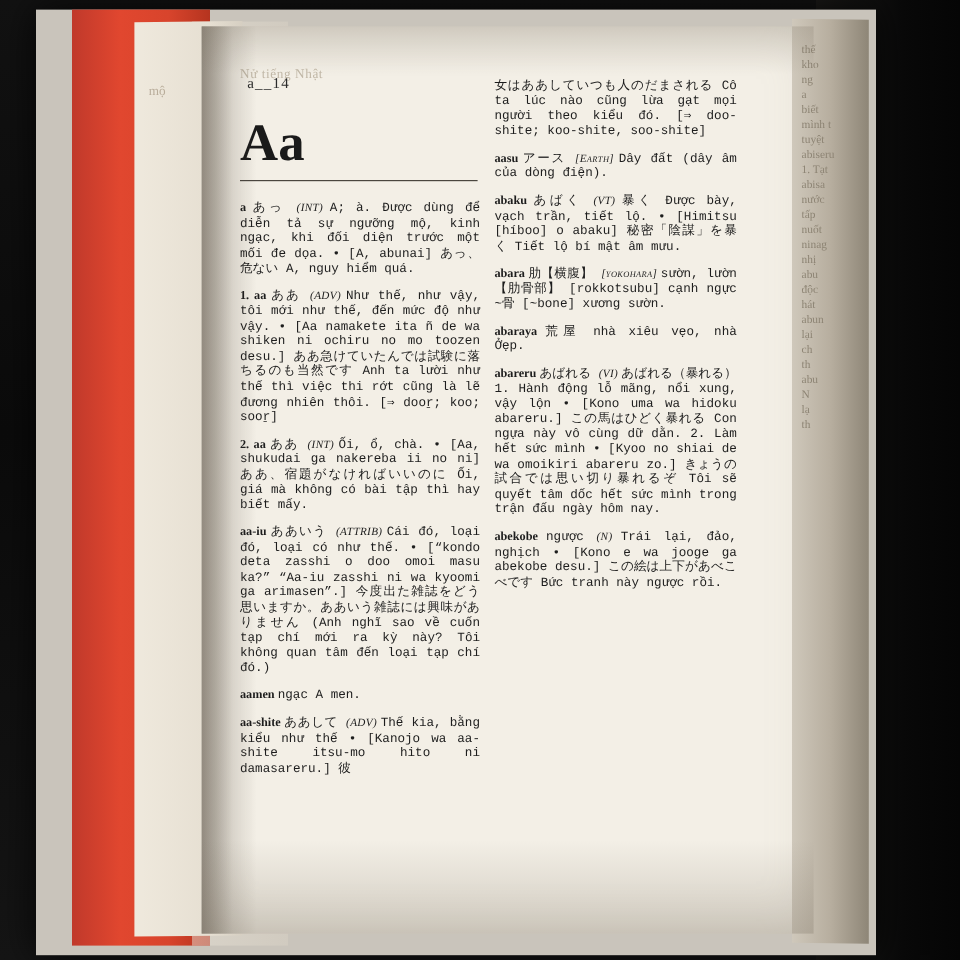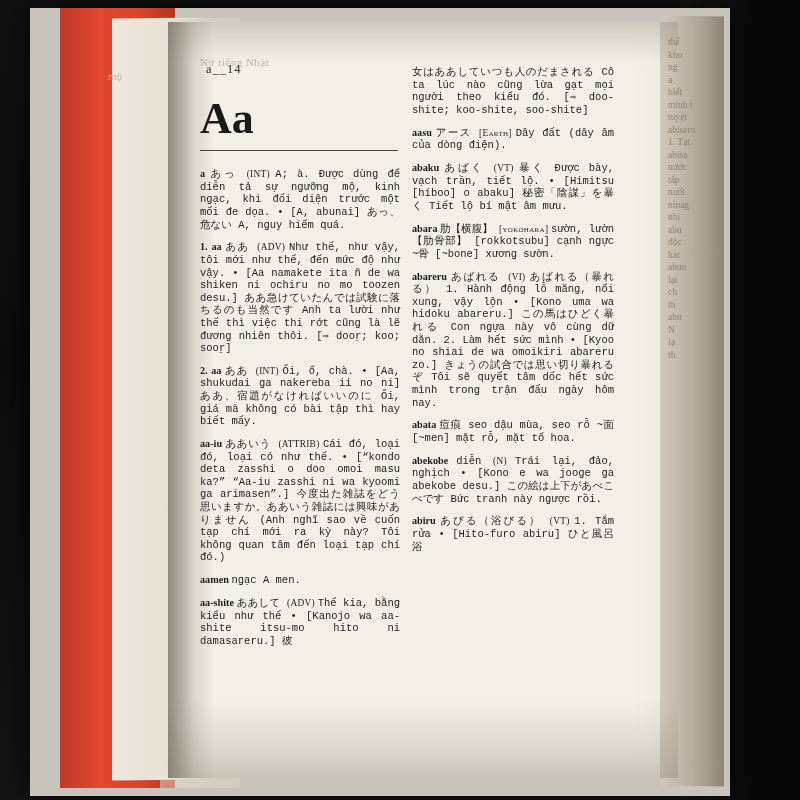--- a/index.html
+++ b/index.html
@@ -27,21 +27,21 @@
   .cover{position:absolute;left:60px;top:8px;width:115px;height:780px;
      background:linear-gradient(90deg,#c0392b 0%,#e1472f 35%,#d8442c 70%,#b5341f 100%);}
   .cover-inner{position:absolute;left:100px;top:10px;width:80px;height:770px;
      background:linear-gradient(90deg,#e8e2d6 0%,#d9d2c5 100%);
      opacity:.5;}
 
   
   .leftpage{position:absolute;left:112px;top:18px;width:90px;height:762px;
      background:linear-gradient(90deg,#efe9dd 0%,#e6dfd2 70%,#d6cfc2 100%);
      transform:skewY(-0.6deg);}
-  .leftpage-ghost{position:absolute;left:108px;top:70px;width:80px;height:120px;
+  .leftpage-ghost{position:absolute;left:124px;top:70px;width:80px;height:120px;
      color:#b9ad9b;font-size:11px;line-height:13px;overflow:hidden;
      font-family:"Liberation Serif", serif;}
 
   
   .page{position:absolute;left:168px;top:22px;width:510px;height:756px;
      background:#f3efe6;
      box-shadow:inset 0 0 40px rgba(160,150,130,.25);}
   .page::after{content:"";position:absolute;left:0;top:0;width:26px;height:100%;
      background:linear-gradient(90deg,rgba(90,80,65,.35),rgba(90,80,65,0));}
 
@@ -64,21 +64,21 @@
   .rule{position:absolute;left:200px;top:150px;width:198px;height:1px;background:#4a463f;}
 
   .col{position:absolute;font-size:10.2px;line-height:12.6px;color:#1d1d1d;
      text-align:justify;}
   .colL{left:200px;top:158px;width:200px;}
   .colR{left:412px;top:56px;width:202px;}
 
   .entry{margin-bottom:5.5px;}
   .hw{font-weight:bold;}
   .jp{font-family:Liberation Mono, monospace;font-size:10.5px;margin-top:40px;}
-  .sc{font-variant:small-caps;font-size:9.3px;letter-spacing:.3px;}
+  .sc{font-variant:small-caps;font-size:9.3px;letter-spacing:.3px;font-style:italic;}
   .num{font-weight:bold;}
 
   .gloss{display:inline;}
 
   
   .spine-shade{position:absolute;left:168px;top:22px;width:46px;height:756px;
      background:linear-gradient(90deg,rgba(60,50,40,.30),rgba(60,50,40,0));
      pointer-events:none;}
   .bottom-shade{position:absolute;left:168px;top:700px;width:510px;height:78px;
      background:linear-gradient(180deg,rgba(120,110,95,0),rgba(120,110,95,.28));
@@ -116,24 +116,23 @@
       <p class="entry"><span class="num">2. </span><span class="hw">aa </span><span class="jp">ああ </span><span class="sc">(INT) </span><span class="gloss jp">Ối, ổ, chà. • [Aa, shukudai ga nakereba ii no ni] ああ、宿題がなければいいのに Ối, giá mà không có bài tập thì hay biết mấy.</span></p>
       <p class="entry"><span class="hw">aa-iu </span><span class="jp">ああいう </span><span class="sc">(ATTRIB) </span><span class="gloss jp">Cái đó, loại đó, loại có như thế. • [“kondo deta zasshi o doo omoi masu ka?” “Aa-iu zasshi ni wa kyoomi ga arimasen”.] 今度出た雑誌をどう思いますか。ああいう雑誌には興味がありません (Anh nghĩ sao về cuốn tạp chí mới ra kỳ này? Tôi không quan tâm đến loại tạp chí đó.)</span></p>
       <p class="entry"><span class="hw">aamen </span><span class="jp">ngạc </span><span class="gloss jp">A men.</span></p>
       <p class="entry"><span class="hw">aa-shite </span><span class="jp">ああして </span><span class="sc">(ADV) </span><span class="gloss jp">Thế kia, bằng kiểu như thế • [Kanojo wa aa-shite itsu-mo hito ni damasareru.] 彼</span></p>
     </div>
   <div class="col colR" id="colR">
       <p class="entry"><span class="gloss jp">女はああしていつも人のだまされる Cô ta lúc nào cũng lừa gạt mọi người theo kiểu đó. [⇒ doo-shite; koo-shite, soo-shite]</span></p>
       <p class="entry"><span class="hw">aasu </span><span class="jp">アース </span><span class="sc">[Earth] </span><span class="gloss jp">Dây đất (dây âm của dòng điện).</span></p>
       <p class="entry"><span class="hw">abaku </span><span class="jp">あばく </span><span class="sc">(VT) </span><span class="gloss jp">暴く Được bày, vạch trần, tiết lộ. • [Himitsu [híboo] o abaku] 秘密「陰謀」を暴く Tiết lộ bí mật âm mưu.</span></p>
       <p class="entry"><span class="hw">abara </span><span class="jp">肋【横腹】 </span><span class="sc">[yokohara] </span><span class="gloss jp">sườn, lườn 【肋骨部】 [rokkotsubu] cạnh ngực ~骨 [~bone] xương sườn.</span></p>
+      <p class="entry"><span class="hw">abaraya </span><span class="jp">荒屋 </span><span class="gloss jp">nhà xiêu vẹo, nhà Ởẹp.</span></p>
       <p class="entry"><span class="hw">abareru </span><span class="jp">あばれる </span><span class="sc">(VI) </span><span class="gloss jp">あばれる（暴れる） 1. Hành động lỗ mãng, nổi xung, vậy lộn • [Kono uma wa hidoku abareru.] この馬はひどく暴れる Con ngựa này vô cùng dữ dằn. 2. Làm hết sức mình • [Kyoo no shiai de wa omoikiri abareru zo.] きょうの試合では思い切り暴れるぞ Tôi sẽ quyết tâm dốc hết sức mình trong trận đấu ngày hôm nay.</span></p>
-      <p class="entry"><span class="hw">abata </span><span class="jp">痘痕 </span><span class="gloss jp">seo dậu mùa, seo rỗ ~面 [~men] mặt rỗ, mặt tổ hoa.</span></p>
-      <p class="entry"><span class="hw">abekobe </span><span class="jp">diễn </span><span class="sc">(N) </span><span class="gloss jp">Trái lại, đảo, nghịch • [Kono e wa jooge ga abekobe desu.] この絵は上下があべこべです Bức tranh này ngược rồi.</span></p>
-      <p class="entry"><span class="hw">abiru </span><span class="jp">あびる（浴びる） </span><span class="sc">(VT) </span><span class="gloss jp">1. Tắm rửa • [Hito-furo abiru] ひと風呂浴</span></p>
+      <p class="entry"><span class="hw">abekobe </span><span class="jp">ngược </span><span class="sc">(N) </span><span class="gloss jp">Trái lại, đảo, nghịch • [Kono e wa jooge ga abekobe desu.] この絵は上下があべこべです Bức tranh này ngược rồi.</span></p>
     </div>
 
   <div class="edgepages"></div>
   <div class="edge-ghost" id="edgeGhost">
       <div>thế</div>
       <div>kho</div>
       <div>ng</div>
       <div>a</div>
       <div>biết</div>
       <div>mình t</div>

